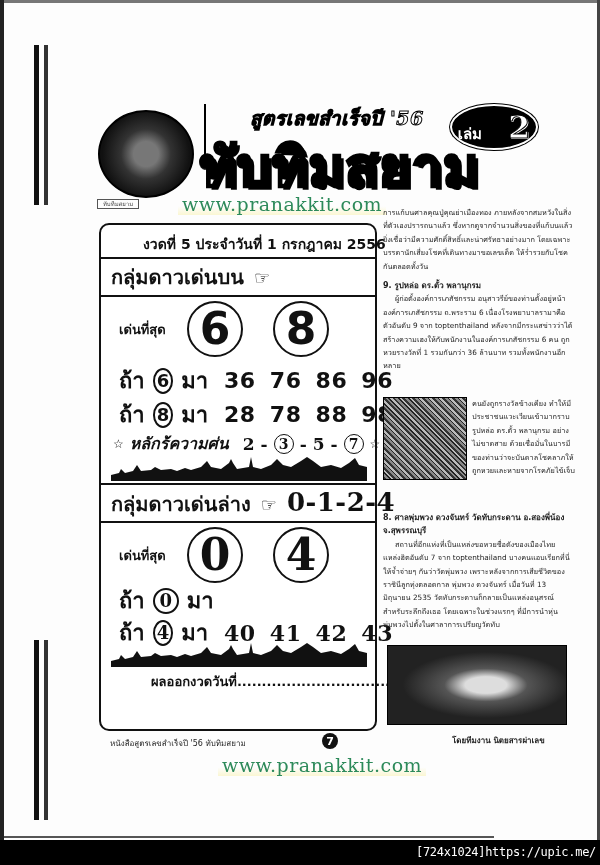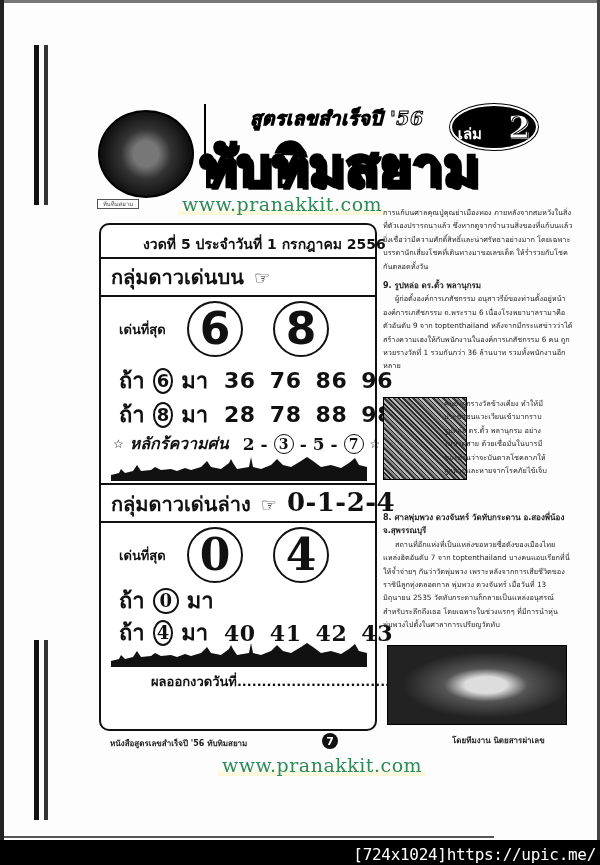--- a/index.html
+++ b/index.html
@@ -68,29 +68,29 @@
 
   
   .article { position: absolute; left: 383px; top: 206px; width: 190px; font-size: 7.3px; line-height: 13.4px; color: #222; }
   .article p { margin: 0; }
   .article .head { font-weight: bold; font-size: 8px; margin-top: 6px; }
   .article .indent { text-indent: 12px; }
   .photo { position: absolute; background: repeating-linear-gradient(45deg, #333 0 2px, #888 2px 4px, #222 4px 5px, #bbb 5px 7px); border: 1px solid #000; }
   .photo.one { left: 383px; top: 397px; width: 84px; height: 83px; }
   .photo.two { left: 387px; top: 645px; width: 180px; height: 80px;
                background: radial-gradient(ellipse at 55% 50%, #ddd 0 15%, #555 30%, #222 60%), repeating-linear-gradient(90deg, #333 0 3px, #999 3px 6px); }
-  .wrap-text { position: absolute; left: 444px; top: 397px; width: 104px; font-size: 7.3px; line-height: 13.4px; color: #222; }
-
-  .footer-left { position: absolute; left: 110px; top: 737px; font-size: 8px; font-weight: bold; color: #222; }
+  .wrap-text { position: absolute; left: 472px; top: 397px; width: 104px; font-size: 7.3px; line-height: 13.4px; color: #222; }
+
+  .footer-left { position: absolute; left: 110px; top: 737px; font-size: 8px; font-weight: normal; color: #222; }
   .page-num { position: absolute; left: 322px; top: 733px; width: 16px; height: 16px; border-radius: 50%; background: #111; color: #fff;
               font-size: 11px; font-weight: bold; display: flex; align-items: center; justify-content: center; }
   .footer-right { position: absolute; left: 452px; top: 734px; font-size: 8px; font-weight: bold; color: #222; }
 
   .status-bar { position: absolute; left: 0; top: 840px; width: 600px; height: 25px; background: #000; }
-  .status-bar .txt { position: absolute; right: 4px; top: 5px; color: #fff; font-size: 16px; font-family: "DejaVu Sans Mono", monospace; letter-spacing: -0.3px; }
+  .status-bar .txt { position: absolute; right: 4px; top: 5px; color: #fff; font-size: 12px; font-family: "DejaVu Sans Mono", monospace; letter-spacing: -0.3px; }
 </style>
 </head>
 <body>
 
 <div class="page">
   <div class="top-edge"></div>
   <div class="left-edge"></div>
   <div class="right-edge"></div>
   <div class="binder top">
       <span class="a"></span>

